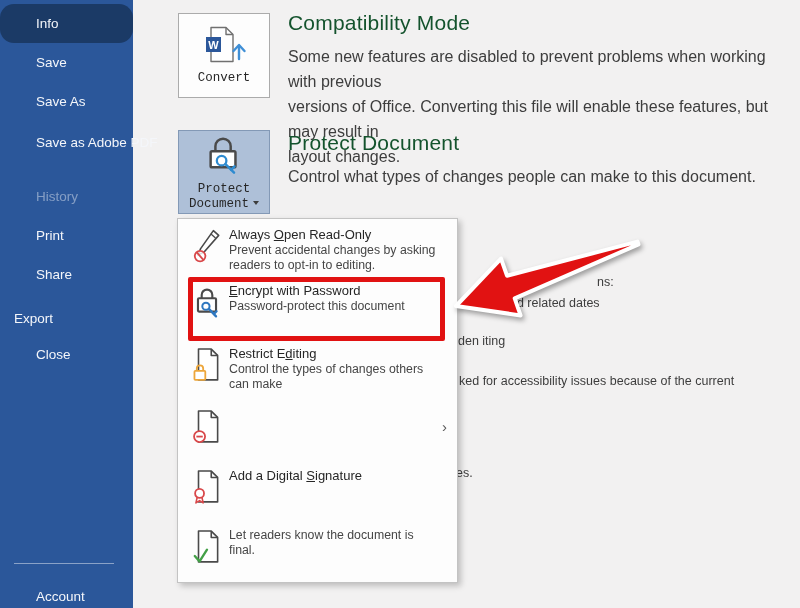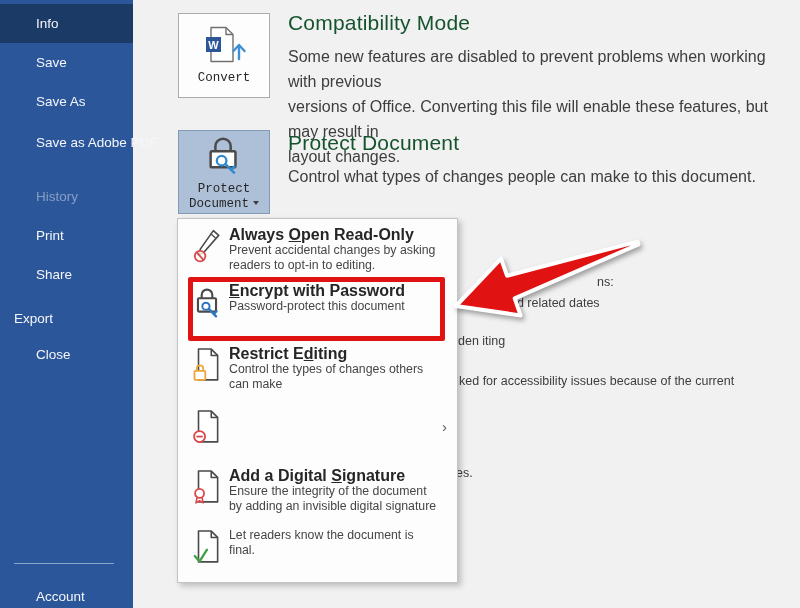--- a/index.html
+++ b/index.html
@@ -2,21 +2,21 @@
 <html><head>
 <meta charset="utf-8">
 <style>
   * { margin:0; padding:0; box-sizing:border-box; }
   html,body { width:800px; height:608px; }
   body { font-family:"Liberation Sans", sans-serif; background:#f2f1f1; overflow:hidden; }
   .stage { position:relative; width:800px; height:608px; overflow:hidden; background:#f2f1f1; }
 
   
   .sidebar { position:absolute; left:0; top:0; width:133px; height:608px; background:#2b579a; z-index:1; }
-  .sb-item { position:absolute; left:0; width:133px; padding-left:36px; color:#f4f6fa; font-size:13.5px; cursor:pointer; }
+  .sb-item { position:absolute; left:0; width:133px; padding-left:36px; color:#f4f6fa; font-size:13.5px; cursor:pointer;border-radius:14px; }
   .sb-item.selected { background:#1b3a66; left:0; width:133px; height:39px; line-height:39px; padding-left:36px; }
   .sb-item.disabled { color:rgba(255,255,255,0.42); cursor:default; }
   .sb-wrap { line-height:19px; width:128px; }
   .sb-divider { position:absolute; left:14px; top:563px; width:100px; height:1px; background:rgba(255,255,255,0.45); }
 
   
   .h1 { position:absolute; font-size:21px; font-weight:400; color:#14532d; letter-spacing:0.2px; }
   .desc { position:absolute; font-size:16px; line-height:25px; color:#3d3d3d; white-space:pre-line; }
 
   
@@ -27,21 +27,21 @@
   .caret { display:inline-block; width:0; height:0; border-left:3.5px solid transparent; border-right:3.5px solid transparent; border-top:4px solid #3d3d3d; margin-left:4px; vertical-align:middle; }
 
   
   .frag { position:absolute; font-size:12.5px; color:#3d3d3d; white-space:nowrap; z-index:0; }
 
   
   .menu { position:absolute; left:177px; top:218px; width:281px; height:365px; background:#fdfdfd; border:1px solid #c3c3c3; box-shadow:3px 3px 6px rgba(0,0,0,0.22); z-index:2; }
   .menu-item { position:absolute; left:12px; right:6px; display:flex; align-items:flex-start; cursor:pointer; }
   .mi-icon { width:34px; flex:0 0 34px; display:flex; justify-content:center; padding-top:2px; }
   .mi-text { display:flex; flex-direction:column; margin-left:5px; }
-  .mi-title { font-size:16px; font-weight:700; color:#262626; line-height:16px; }
+  .mi-title { font-size:13px; font-weight:400; color:#262626; line-height:16px; }
   .mi-title u { text-decoration:underline; }
   .mi-desc { font-size:12.3px; color:#464646; line-height:14.5px; white-space:pre-line; }
   .mi-chevron { margin-left:auto; align-self:center; font-size:15px; color:#5a5a5a; padding-right:4px; }
 
   
   .red-box { position:absolute; left:188px; top:277px; width:257px; height:64px; border:5px solid #e11212; border-radius:2px; z-index:3; pointer-events:none; }
   .arrow-svg { position:absolute; left:0; top:0; width:800px; height:608px; z-index:4; pointer-events:none; }
   .arrow-svg polygon { filter:drop-shadow(2px 3px 2.5px rgba(0,0,0,0.35)); }
 </style>
 </head>
@@ -192,22 +192,20 @@
       <span class="mi-icon">
         <svg width="30" height="34" viewBox="0 0 28 32">
           <path d="M6,1 h12 l6,6 v23 h-18 z" fill="#ffffff" stroke="#4a4a4a" stroke-width="1.5" stroke-linejoin="round"></path>
           <path d="M18,1 v6 h6" fill="none" stroke="#4a4a4a" stroke-width="1.5" stroke-linejoin="round"></path>
           <path d="M4.8,25.5 L3.6,31 L7,28.8 L10.4,31 L9.2,25.5" fill="#ffffff" stroke="#d9484a" stroke-width="1.5" stroke-linejoin="round"></path>
           <circle cx="7" cy="22" r="4.2" fill="#ffffff" stroke="#d9484a" stroke-width="1.7"></circle>
         </svg>
       </span>
       <span class="mi-text">
         <span class="mi-title"><span>Add a Digital </span><u>S</u><span>ignature</span></span>
-        <span class="mi-desc">Ensure the integrity of the document
-by adding an invisible digital signature</span>
       </span>
     </div>
 
     <div class="menu-item" style="top:309px;">
       <span class="mi-icon">
         <svg width="30" height="34" viewBox="0 0 28 32">
           <path d="M6,1 h12 l6,6 v23 h-18 z" fill="#ffffff" stroke="#4a4a4a" stroke-width="1.5" stroke-linejoin="round"></path>
           <path d="M18,1 v6 h6" fill="none" stroke="#4a4a4a" stroke-width="1.5" stroke-linejoin="round"></path>
           <path d="M2.5,24.5 L7,29.5 L14,18.5" fill="none" stroke="#43a047" stroke-width="2.2" stroke-linecap="round" stroke-linejoin="round"></path>
         </svg>

